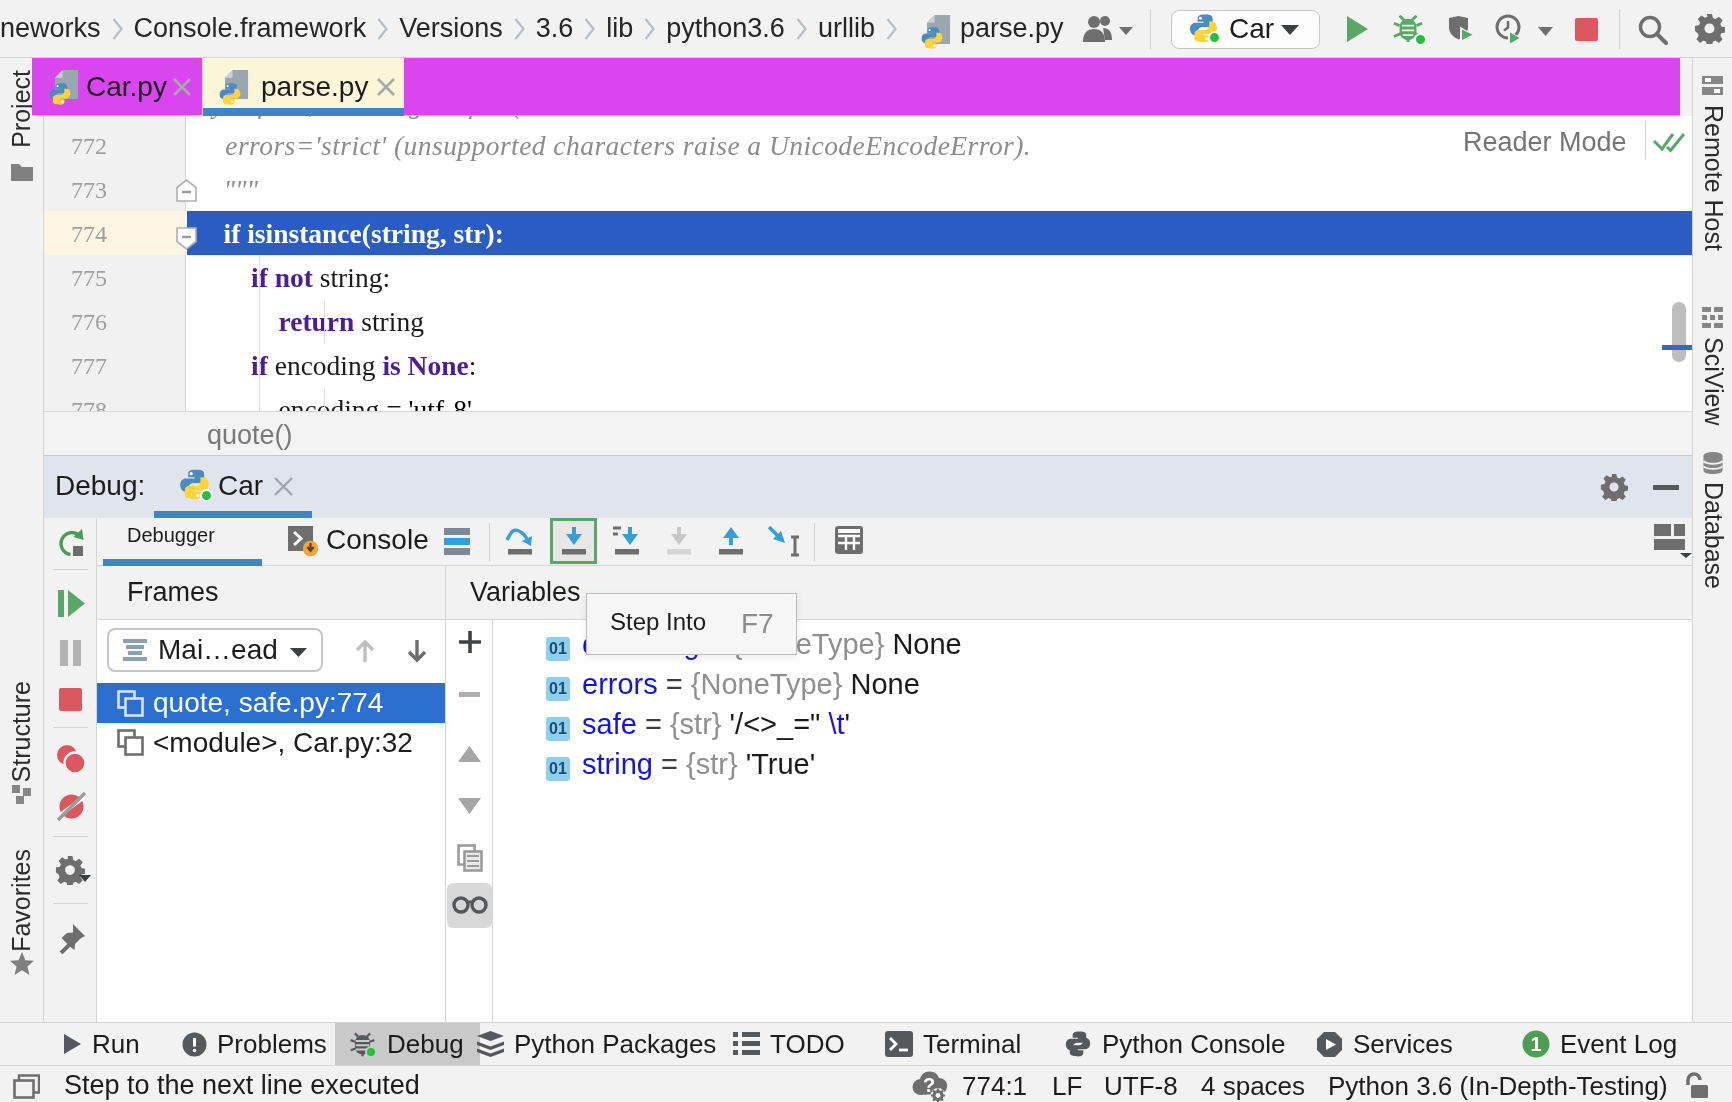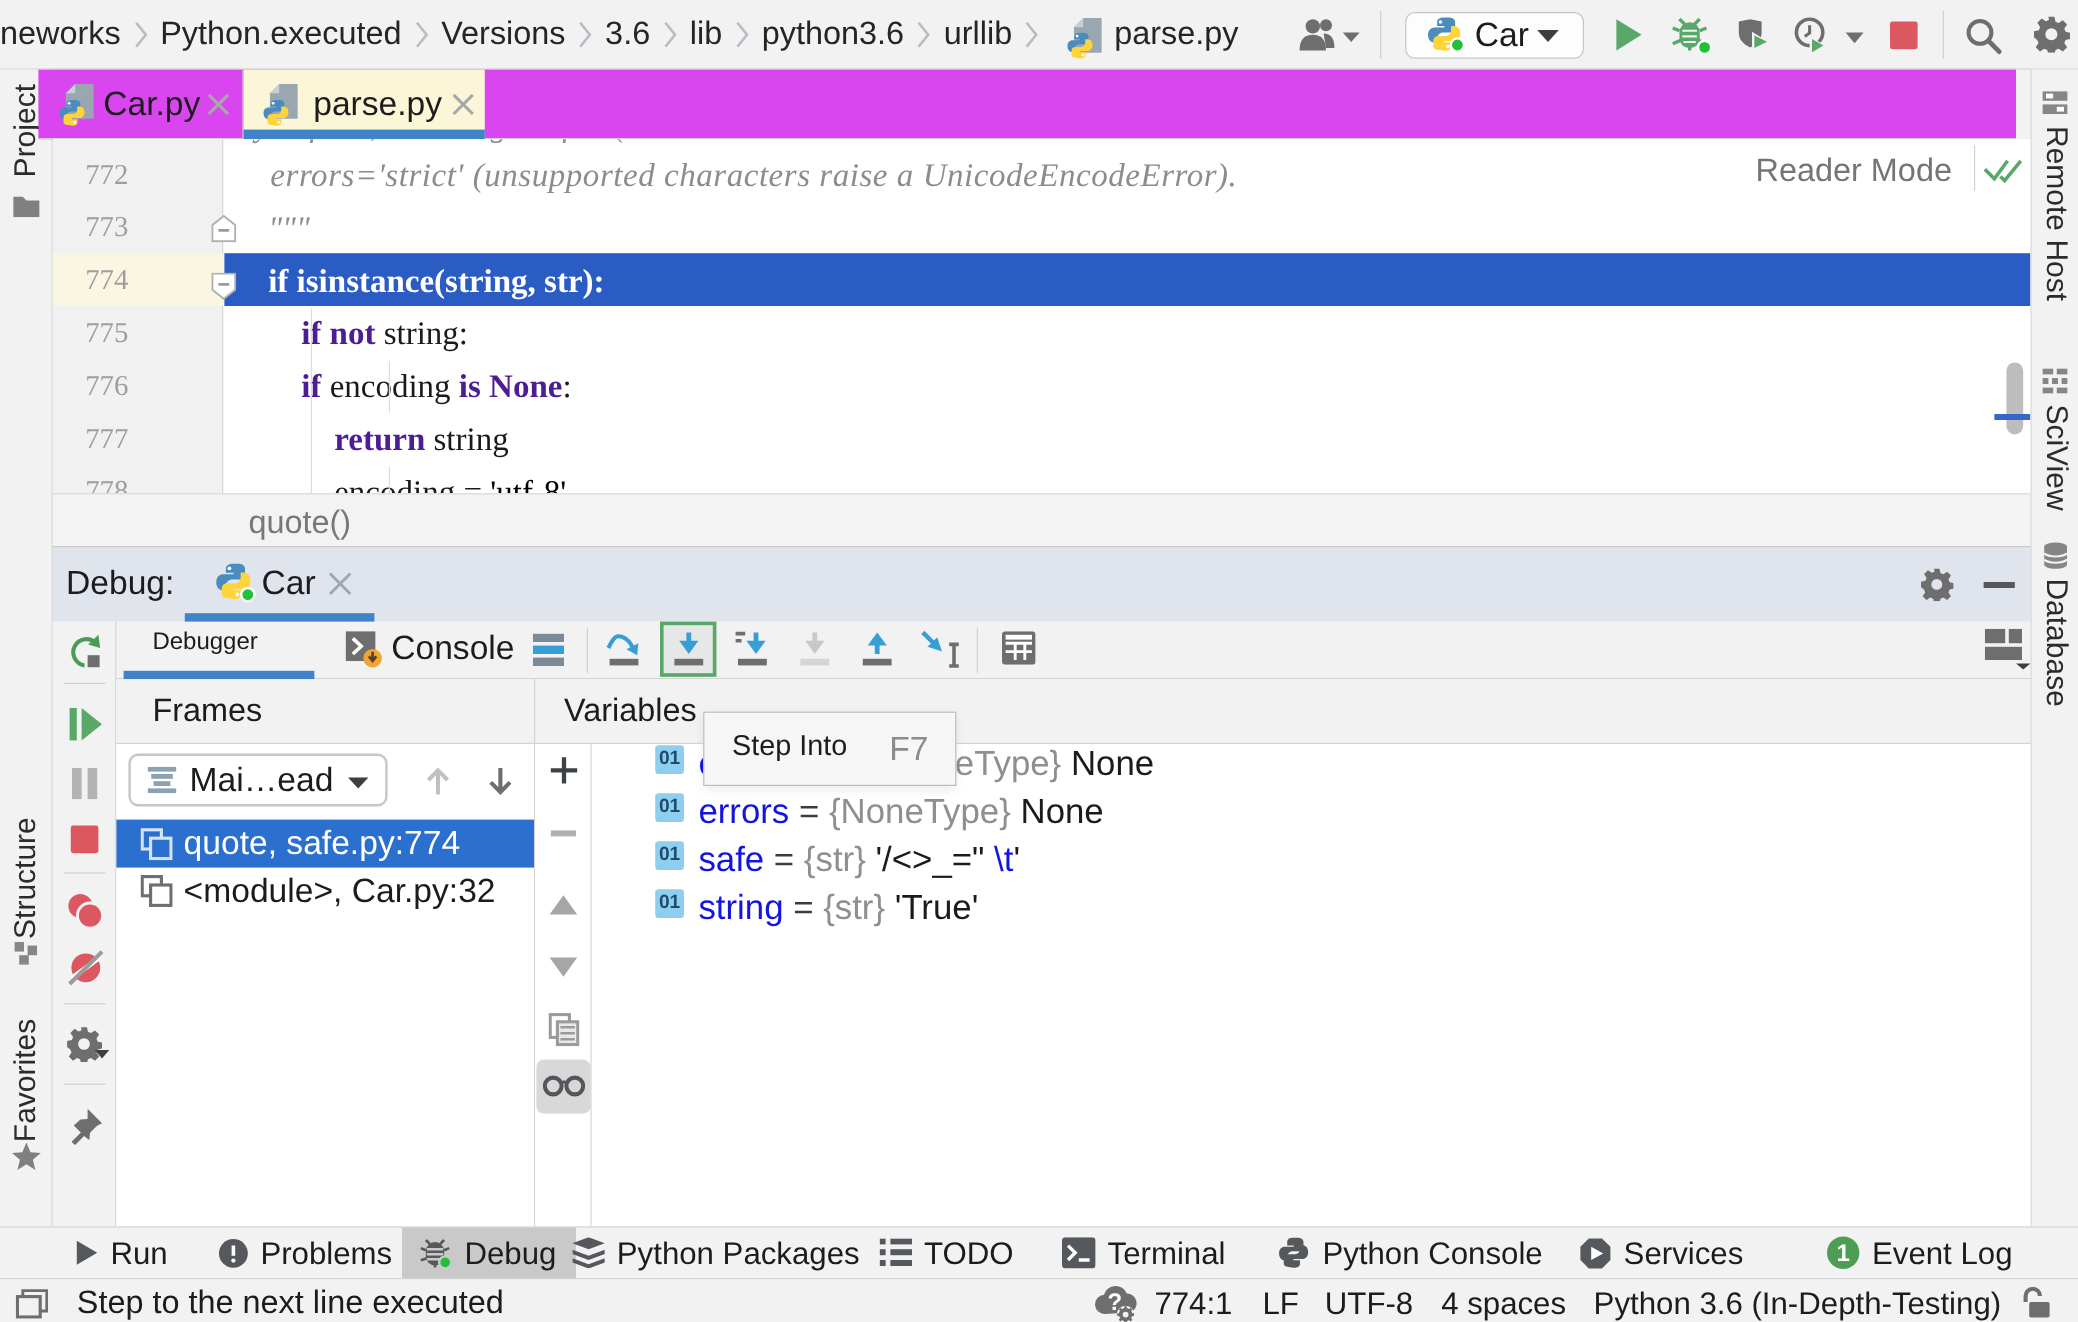--- a/index.html
+++ b/index.html
@@ -9,21 +9,21 @@
 svg{display:block}
 .vlL{writing-mode:vertical-rl;transform:rotate(180deg);white-space:nowrap}
 .vlR{writing-mode:vertical-rl;white-space:nowrap}
 .sep{background:#d1d1d1;width:2px}
 .row44{height:44px;line-height:44px;white-space:pre}
 .kw{color:#4c1d95;font-weight:bold}
 .doc{color:#8c8c8c;font-style:italic}
 .str{color:#000000}
 .chvs{margin:0 11px;flex:none}
 .grndot{width:13px;height:13px;border-radius:50%;background:#21c137;border:2px solid #fff}
-.vrow{height:40px;display:flex;align-items:flex-start;font-size:29px;white-space:pre}
+.vrow{height:40px;display:flex;align-items:flex-end;font-size:29px;white-space:pre}
 .vbadge{width:24px;height:24px;background:#8ecfef;border-radius:3px;margin-left:100px;margin-right:12px;
  display:inline-flex;align-items:center;justify-content:center;font-size:16px;font-weight:bold;color:#1f4b6e;flex:none}
 .vname{color:#1414e0}
 .veq{color:#3c3c3c}
 .vtype{color:#8f8f8f}
 .vval{color:#1b1b1b}
 .bbt{display:flex;align-items:center;position:absolute;top:0;height:42px;font-size:26px;gap:10px}
 </style></head><body>
 <div id="root">
 <svg width="0" height="0" style="position:absolute">
@@ -49,21 +49,21 @@
 </symbol>
 </defs>
     </svg>
 
 <div class="a" id="topbar" style="left:0;top:0;width:1732px;height:58px;background:#f2f2f2;border-bottom:1px solid #d4d4d4">
  <div style="position:absolute;left:0;top:0;height:57px;display:flex;align-items:center;font-size:27px;color:#252525">
   <span>neworks</span>
         <svg class="chvs" width="11" height="24" viewBox="0 0 11 24">
           <path d="M1.5 2l8 10-8 10" stroke="#b7bdc4" stroke-width="2.2" fill="none"></path>
         </svg>
-  <span>Python.executed</span>
+  <span>Console.framework</span>
         <svg class="chvs" width="11" height="24" viewBox="0 0 11 24">
           <path d="M1.5 2l8 10-8 10" stroke="#b7bdc4" stroke-width="2.2" fill="none"></path>
         </svg>
   <span>Versions</span>
         <svg class="chvs" width="11" height="24" viewBox="0 0 11 24">
           <path d="M1.5 2l8 10-8 10" stroke="#b7bdc4" stroke-width="2.2" fill="none"></path>
         </svg>
   <span>3.6</span>
         <svg class="chvs" width="11" height="24" viewBox="0 0 11 24">
           <path d="M1.5 2l8 10-8 10" stroke="#b7bdc4" stroke-width="2.2" fill="none"></path>
@@ -235,22 +235,22 @@
   <div class="row44">777</div>
   <div class="row44">778</div>
  </div>
 
  <div class="a mono" style="left:143px;top:-36px;width:1500px;font-size:27.5px;color:#1a1a1a;padding-left:9px">
   <div class="row44 doc"><span style="position:relative;top:2px">By default, encoding='utf-8' (characters are encoded with</span></div>
   <div class="row44 doc" style="letter-spacing:0.45px">    errors='strict' (unsupported characters raise a UnicodeEncodeError).</div>
   <div class="row44 doc">    """</div>
   <div class="row44" style="color:#fff;font-weight:bold">    if isinstance(string, str):</div>
   <div class="row44">        <span class="kw">if not</span> string:</div>
+  <div class="row44">            <span class="kw">return</span> string</div>
   <div class="row44">        <span class="kw">if</span> encoding <span class="kw">is None</span>:</div>
-  <div class="row44">            <span class="kw">return</span> string</div>
   <div class="row44">            encoding = <span class="str">'utf-8'</span></div>
  </div>
 
  <div class="a" style="left:215px;top:141px;width:1px;height:154px;background:#dcdcdc"></div>
  <div class="a" style="left:280px;top:185px;width:1px;height:43px;background:#dcdcdc"></div>
  <div class="a" style="left:280px;top:273px;width:1px;height:22px;background:#dcdcdc"></div>
 
  <svg class="a" style="left:132px;top:63px" width="21" height="23" viewBox="0 0 21 23">
   <path d="M10.5 1L20 8.5V22H1V8.5z" fill="#fff" stroke="#b0b0b0" stroke-width="1.6"></path>
   <path d="M6 13h9" stroke="#9a9a9a" stroke-width="2.4"></path>

